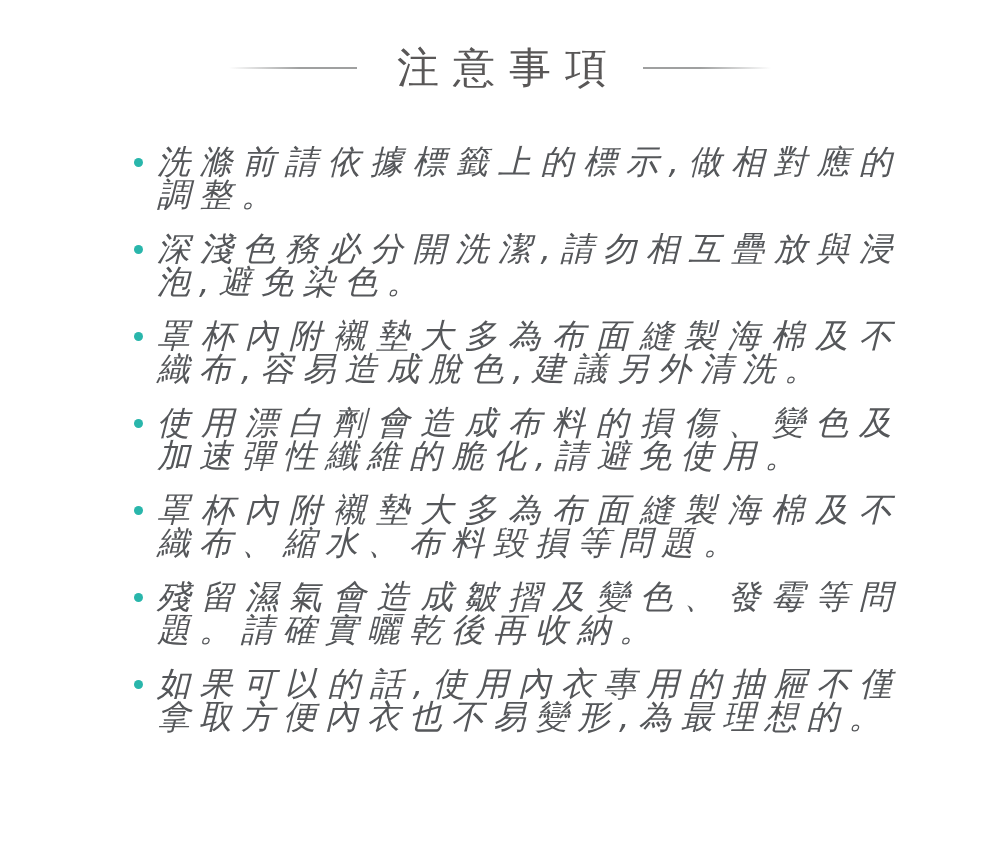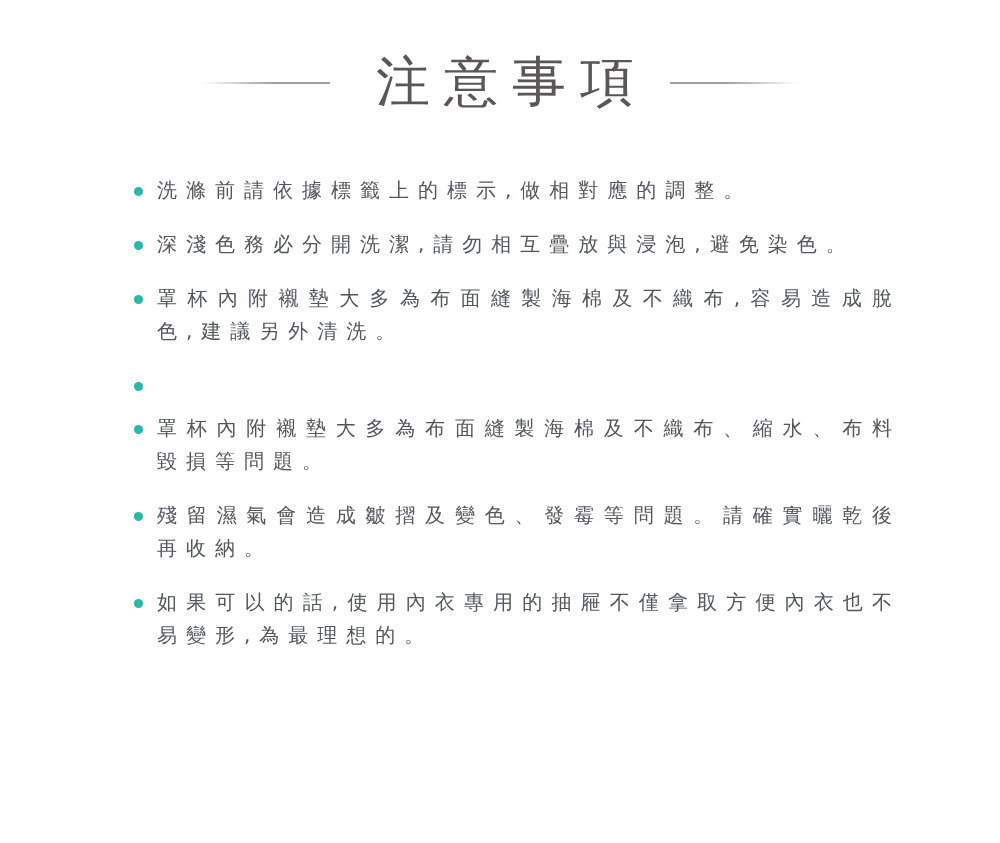--- a/index.html
+++ b/index.html
@@ -30,23 +30,23 @@
     height: 2px;
     flex: 0 0 auto;
   }
   .title-line.left {
     background: linear-gradient(to right, rgba(160,161,163,0), var(--divider, #9fa0a0) 55%, var(--divider, #9fa0a0));
   }
   .title-line.right {
     background: linear-gradient(to left, rgba(160,161,163,0), var(--divider, #9fa0a0) 55%, var(--divider, #9fa0a0));
   }
   h1.page-title {
-    margin: 10px;
+    margin: 4px;
     margin-right: -14px; 
-    font-size: 54px;
+    font-size: 42px;
     font-weight: 500;
     letter-spacing: 14px;
     color: var(--title, #595757);
     white-space: nowrap;
   }
   ul.notes {
     list-style: none;
     margin: 45px 0 0 0;
     padding: 0 0 0 134px;
   }
@@ -59,26 +59,27 @@
     flex: 0 0 auto;
     width: 9px;
     height: 9px;
     border-radius: 50%;
     background: var(--bullet, #29b6ab);
     margin: 13px 14px 0 0;
   }
   p.note-text {
     margin: 0;
     width: 744px;
-    font-size: 20px;
+    font-size: 33px;
     line-height: 33px;
     letter-spacing: 9px;
     color: var(--text, #55575a);
     text-align: justify;
     font-weight: 400;
+    font-style: italic;
   }
 </style>
 </head>
 <body>
 
 <main class="page">
 
   <header class="title-row">
     <span class="title-line left"></span>
     <h1 class="page-title">注意事項</h1>
@@ -93,20 +94,21 @@
     <li class="note">
       <span class="dot"></span>
       <p class="note-text">深淺色務必分開洗潔,請勿相互疊放與浸泡,避免染色。</p>
     </li>
     <li class="note">
       <span class="dot"></span>
       <p class="note-text">罩杯內附襯墊大多為布面縫製海棉及不織布,容易造成脫色,建議另外清洗。</p>
     </li>
     <li class="note">
       <span class="dot"></span>
+      <p class="note-text">使用漂白劑會造成布料的損傷、變色及加速彈性纖維的脆化,請避免使用。</p>
     </li>
     <li class="note">
       <span class="dot"></span>
       <p class="note-text">罩杯內附襯墊大多為布面縫製海棉及不織布、縮水、布料毀損等問題。</p>
     </li>
     <li class="note">
       <span class="dot"></span>
       <p class="note-text">殘留濕氣會造成皺摺及變色、發霉等問題。請確實曬乾後再收納。</p>
     </li>
     <li class="note">

